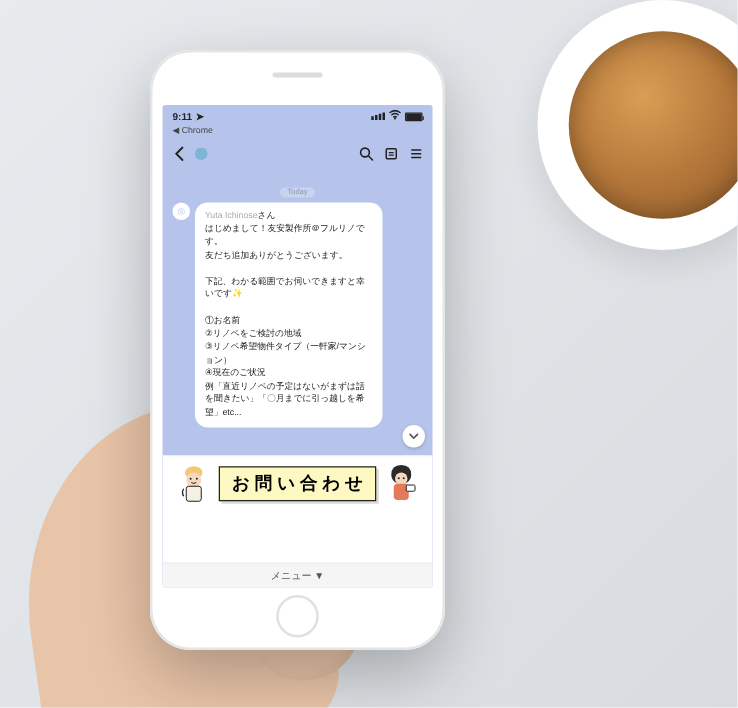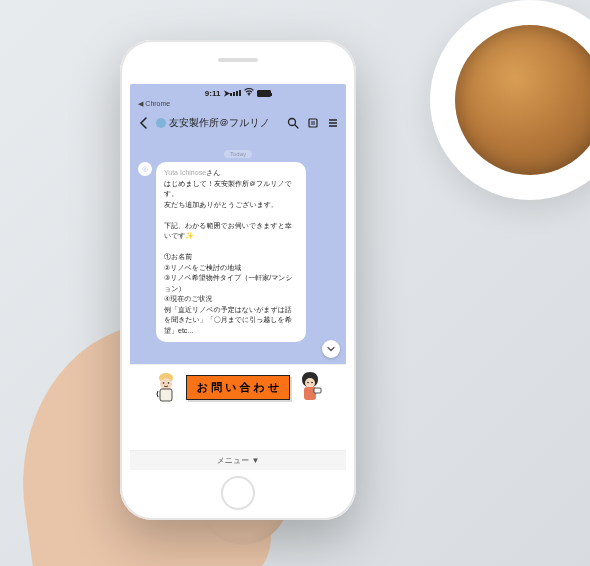--- a/index.html
+++ b/index.html
@@ -103,21 +103,21 @@
     bottom: 50px;
     background: #b6c4eb;
     border-radius: 2px;
     display: flex;
     flex-direction: column;
     overflow: hidden;
   }
   .statusbar {
     height: 18px;
     display: flex;
-    justify-content: center;
+    justify-content: space-between;
     align-items: center;
     padding: 0 8px;
     font-size: 8px;
     font-weight: 600;
     color: #222;
   }
   .statusbar .left { display: flex; align-items: center; gap: 3px; }
   .statusbar .right { display: flex; align-items: center; gap: 3px; }
   .sig { display: inline-flex; gap: 1px; align-items: flex-end; }
   .sig i { width: 2px; background: #222; display: inline-block; }
@@ -195,23 +195,23 @@
     height: 44px;
     display: flex;
     align-items: center;
     justify-content: center;
     gap: 6px;
     position: relative;
   }
   .contact-btn {
     border: 1.5px solid #222;
     padding: 4px 10px;
-    font-size: 11px;
+    font-size: 14px;
     font-weight: 600;
-    background: #f97316;
+    background: #fef9c3;
     box-shadow: 2px 2px 0 rgba(0,0,0,0.15);
   }
   .illust {
     width: 28px; height: 34px;
     display:flex; align-items:center; justify-content:center;
   }
   .illust svg { width:100%; height:100%; }
   .richmenu-bottom {
     height: 20px;
     background: #f5f5f5;
@@ -268,21 +268,20 @@
     <div class="chrome-line">◀ <span>Chrome</span></div>
 
     <div class="navbar">
       <span class="nav-icon">
         <svg width="8" height="12" viewBox="0 0 8 12">
             <path d="M7 1 L2 6 L7 11" stroke="#222" stroke-width="1.5" fill="none" stroke-linecap="round"></path>
           </svg>
       </span>
       <span class="title">
         <span class="avatar-dot"></span>
-        <span>友安製作所＠フルリノ</span>
       </span>
       <span class="nav-icon">
         <svg width="12" height="12" viewBox="0 0 12 12">
             <circle cx="5" cy="5" r="3.5" stroke="#222" stroke-width="1.3" fill="none"></circle>
             <line x1="8" y1="8" x2="11" y2="11" stroke="#222" stroke-width="1.3" stroke-linecap="round"></line>
           </svg>
       </span>
       <span class="nav-icon">
         <svg width="12" height="12" viewBox="0 0 12 12">
             <rect x="2" y="2" width="8" height="8" rx="1" stroke="#222" stroke-width="1.2" fill="none"></rect>

